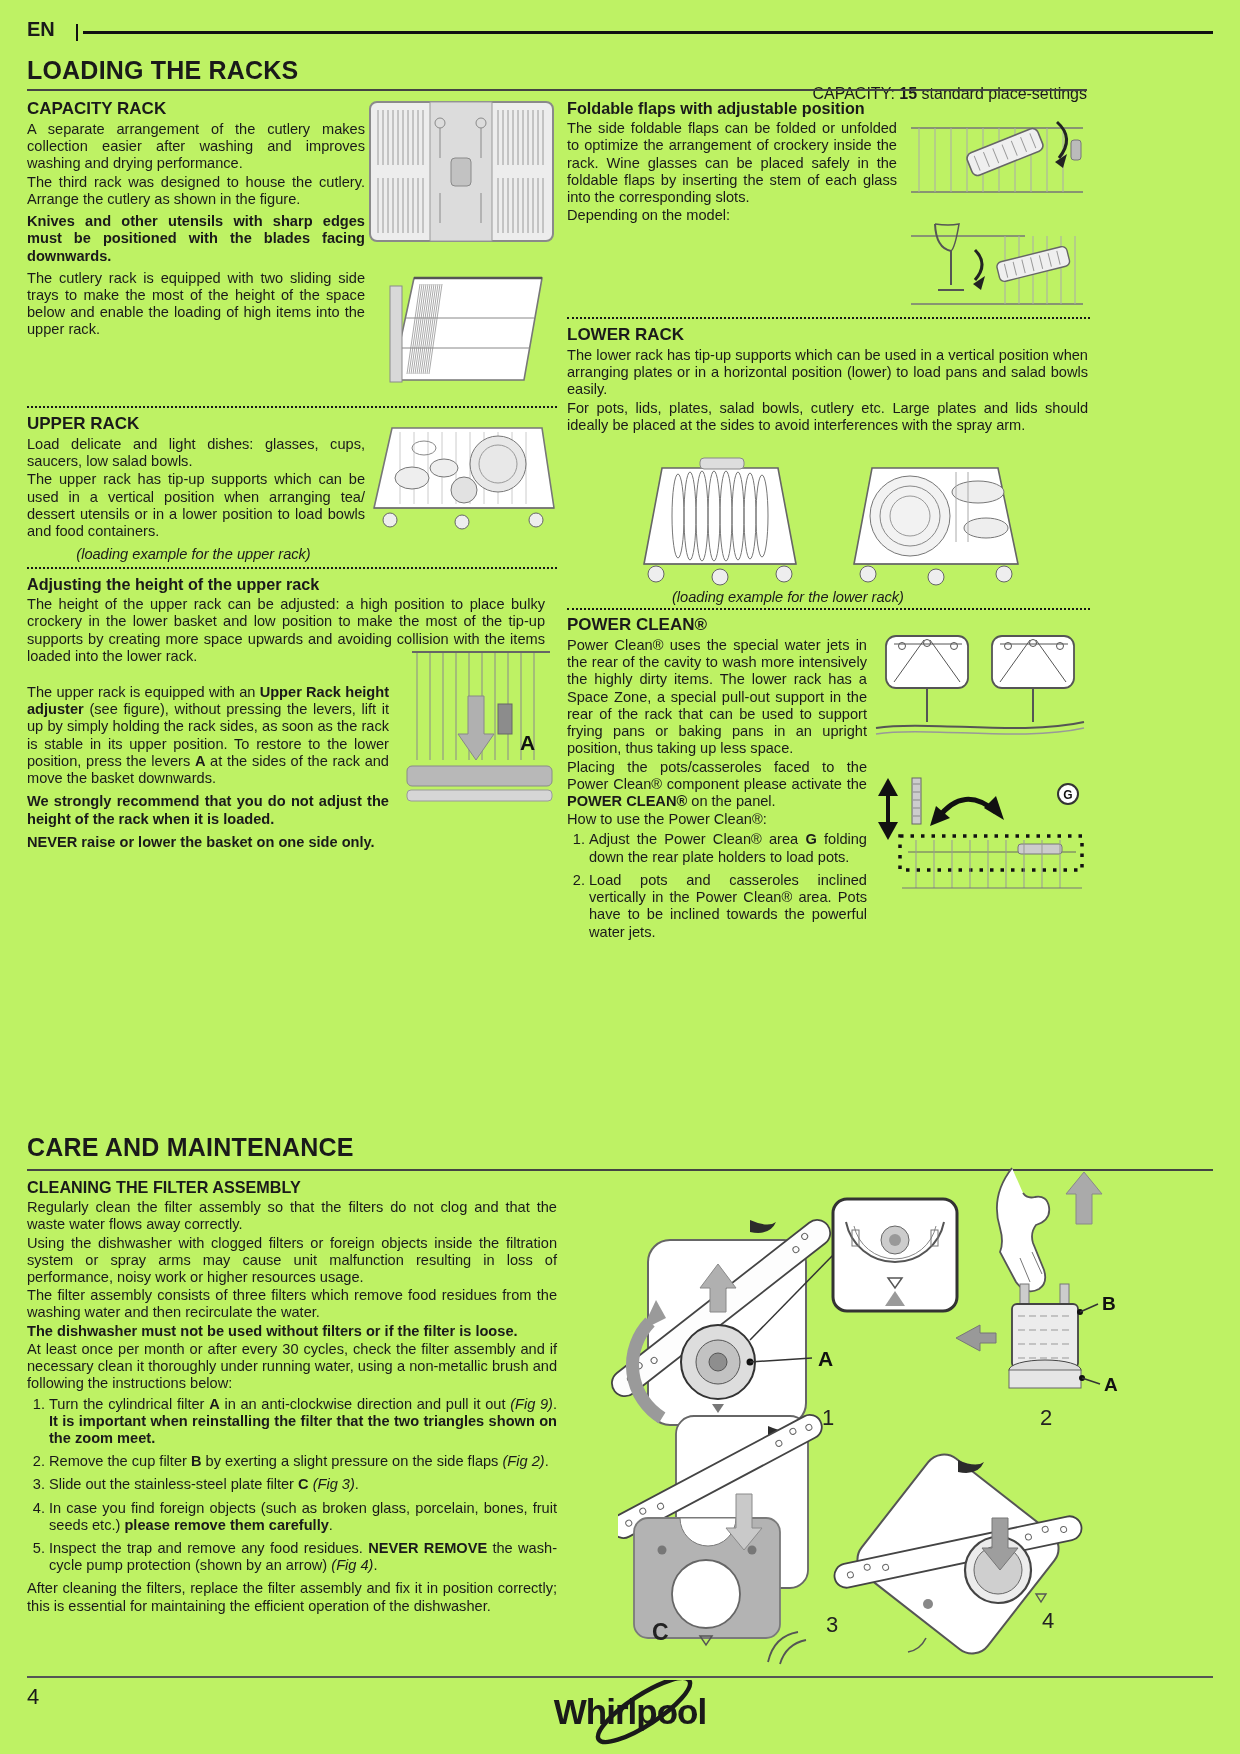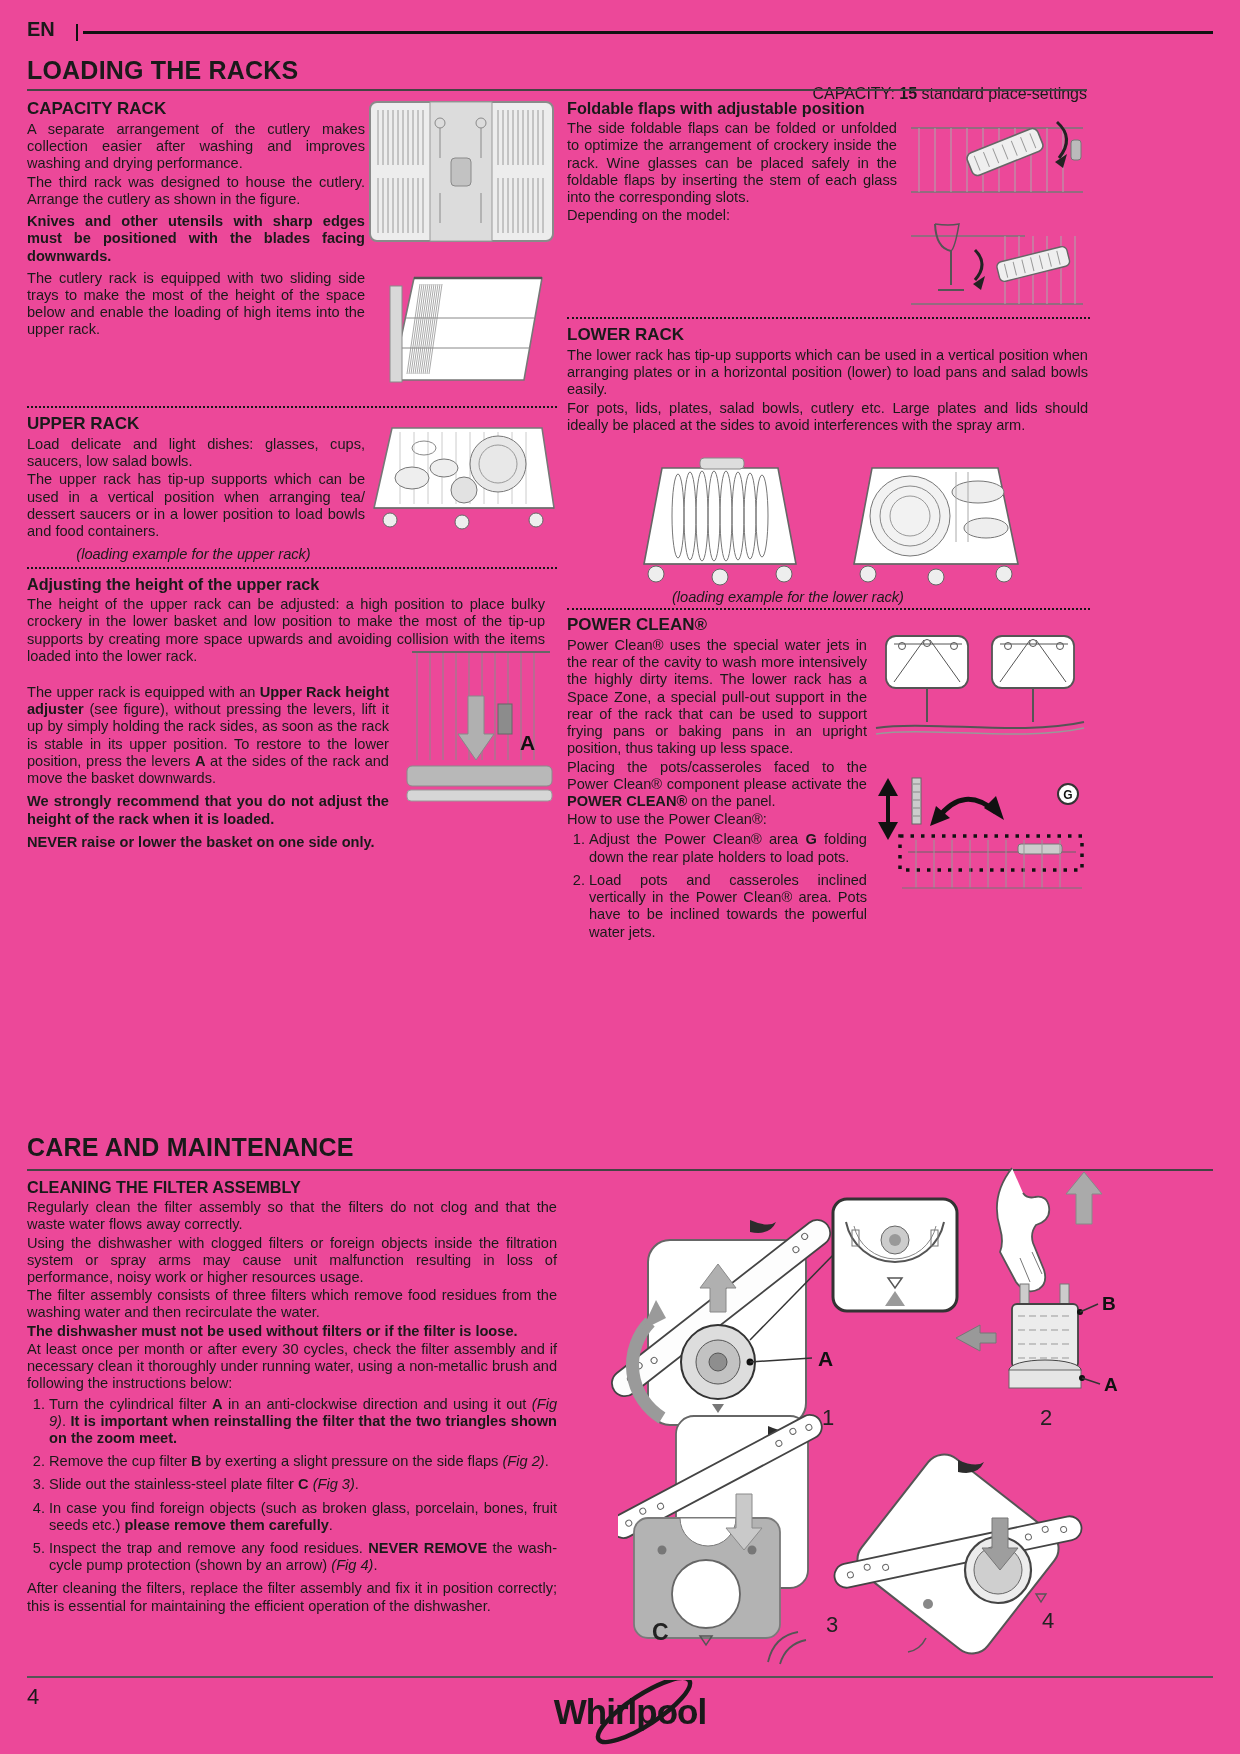--- a/index.html
+++ b/index.html
@@ -1,16 +1,16 @@
 <!DOCTYPE html>
 <html><head>
 <meta charset="utf-8">
 <style>
   html,body{margin:0;padding:0;background:#888;}
-  #page{position:relative;width:1240px;height:1754px;margin:0 auto;background:#ec4899;
+  #page{position:relative;width:1240px;height:1754px;margin:0 auto;background:#bef264;
         font-family:"Liberation Sans", sans-serif;color:#1a1a1a;overflow:hidden;}
   .abs{position:absolute;}
   .h1{font-size:25px;font-weight:800;letter-spacing:.2px;}
   .sec-h{font-size:17px;font-weight:800;margin:0 0 2px 0;}
   .sub-h{font-size:16.2px;font-weight:800;margin:0 0 2px 0;}
   .body, .body p{font-size:14.6px;line-height:1.18;text-align:justify;margin:0;}
   .body p{margin-bottom:1px;}
   .b{font-weight:800;}
   .i{font-style:italic;}
   .caption{font-size:14.6px;font-style:italic;text-align:center;}
@@ -72,21 +72,21 @@
       <rect x="18" y="34" width="12" height="96" fill="#d8d8d8" stroke="#8a8a8a"></rect>
       <path d="M42 26 h128" stroke="#555" stroke-width="2.5" fill="none"></path>
     </svg>
   </div>
 
   <div class="abs dotted" style="left:27px;top:406px;width:530px;"></div>
 
   <div class="abs body" style="left:27px;top:414px;width:338px;">
     <h3 class="sec-h">UPPER RACK</h3>
     <p>Load delicate and light dishes: glasses, cups, saucers, low salad bowls.</p>
-    <p>The upper rack has tip-up supports which can be used in a vertical position when arranging tea/ dessert saucers or in a lower position to load bowls and food containers.</p>
+    <p>The upper rack has tip-up supports which can be used in a vertical position when arranging tea/ dessert utensils or in a lower position to load bowls and food containers.</p>
   </div>
   <div class="abs fig" style="left:366px;top:408px;">
     <svg width="192" height="137" viewBox="0 0 192 137">
       <path d="M8 100 L26 20 H176 L188 100 Z" fill="#fff" stroke="#777" stroke-width="1.6"></path>
       <path d="M34 24 v72 m14-72 v72 m14-72 v72 m14-72 v72 m14-72 v72 m14-72 v72 m14-72 v72 m14-72 v72 m14-72 v72 m14-72 v72" stroke="#ccc" fill="none"></path>
       <circle cx="132" cy="56" r="28" fill="#e8e8e8" stroke="#777"></circle>
       <circle cx="132" cy="56" r="19" fill="none" stroke="#999"></circle>
       <ellipse cx="46" cy="70" rx="17" ry="11" fill="#eee" stroke="#777"></ellipse>
       <ellipse cx="78" cy="60" rx="14" ry="9" fill="#eee" stroke="#777"></ellipse>
       <circle cx="98" cy="82" r="13" fill="#e2e2e2" stroke="#777"></circle>
@@ -252,21 +252,21 @@
   <div class="abs rule" style="left:27px;top:1169px;width:1186px;height:1.6px;"></div>
 
   <div class="abs body" style="left:27px;top:1178px;width:530px;">
     <h3 class="sec-h" style="font-size:16.2px;">CLEANING THE FILTER ASSEMBLY</h3>
     <p>Regularly clean the filter assembly so that the filters do not clog and that the waste water flows away correctly.</p>
     <p>Using the dishwasher with clogged filters or foreign objects inside the filtration system or spray arms may cause unit malfunction resulting in loss of performance, noisy work or higher resources usage.</p>
     <p>The filter assembly consists of three filters which remove food residues from the washing water and then recirculate the water.</p>
     <p class="b">The dishwasher must not be used without filters or if the filter is loose.</p>
     <p>At least once per month or after every 30 cycles, check the filter assembly and if necessary clean it thoroughly under running water, using a non-metallic brush and following the instructions below:</p>
     <ol class="steps">
-      <li><span>Turn the cylindrical filter </span><span class="b">A</span><span> in an anti-clockwise direction and using it out </span><span class="i">(Fig 9)</span><span>. </span><span class="b">It is important when reinstalling the filter that the two triangles shown on the zoom meet.</span></li>
+      <li><span>Turn the cylindrical filter </span><span class="b">A</span><span> in an anti-clockwise direction and pull it out </span><span class="i">(Fig 9)</span><span>. </span><span class="b">It is important when reinstalling the filter that the two triangles shown on the zoom meet.</span></li>
       <li><span>Remove the cup filter </span><span class="b">B</span><span> by exerting a slight pressure on the side flaps </span><span class="i">(Fig 2)</span><span>.</span></li>
       <li><span>Slide out the stainless-steel plate filter </span><span class="b">C</span><span> </span><span class="i">(Fig 3)</span><span>.</span></li>
       <li><span>In case you find foreign objects (such as broken glass, porcelain, bones, fruit seeds etc.) </span><span class="b">please remove them carefully</span><span>.</span></li>
       <li><span>Inspect the trap and remove any food residues. </span><span class="b">NEVER REMOVE</span><span> the wash-cycle pump protection (shown by an arrow) </span><span class="i">(Fig 4)</span><span>.</span></li>
     </ol>
     <p style="margin-top:4px;">After cleaning the filters, replace the filter assembly and fix it in position correctly; this is essential for maintaining the efficient operation of the dishwasher.</p>
   </div>
 
   <div class="abs fig" style="left:600px;top:1190px;">
     <svg width="240" height="245" viewBox="0 0 240 245">

